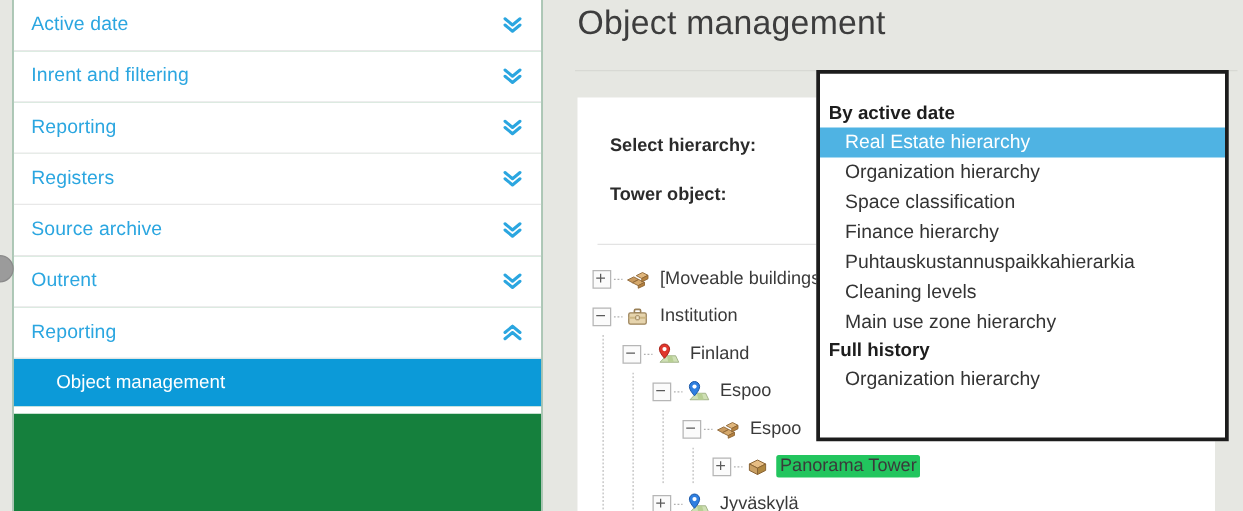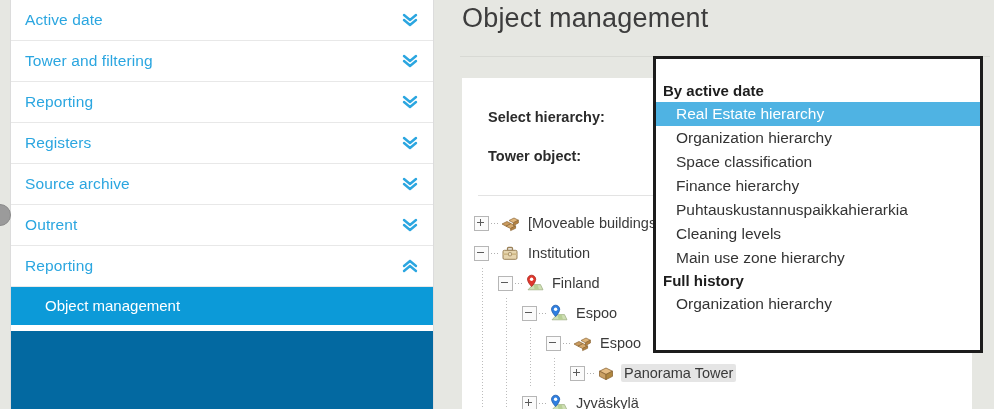--- a/index.html
+++ b/index.html
@@ -7,21 +7,21 @@
     width:994px;height:409px;overflow:hidden;
     background:#e6e7e2;
     font-family:"Liberation Sans", sans-serif;
     -webkit-font-smoothing:antialiased;
   }
   #root{position:relative;width:994px;height:409px;}
 
   
   .nav-panel{
     position:absolute;left:10px;top:-1px;width:424px;height:411px;
-    background:#0369a1;
+    background:#15803d;
     border:1px solid #dcdcdc;
     box-sizing:border-box;
     overflow:hidden;
   }
   .nav-row{
     position:relative;
     height:40px;
     display:flex;align-items:center;
     border-bottom:1px solid #e8e8e8;
     padding-left:14px;padding-right:14px;
@@ -110,21 +110,21 @@
     content:"";position:absolute;left:2px;top:5px;width:7px;height:1px;background:#5a5a5a;
   }
   .expander.plus:after{
     content:"";position:absolute;left:5px;top:2px;width:1px;height:7px;background:#5a5a5a;
   }
   .dots{width:7px;height:1px;flex:none;margin-right:2px;
         background-image:linear-gradient(to right,#b0b0b0 50%,transparent 50%);
         background-size:3px 1px;background-repeat:repeat-x;}
   .ticon{width:20px;height:20px;flex:none;margin-right:5px;position:relative;}
   .tlabel{padding:1px 3px;border-radius:2px;}
-  .tlabel.sel{background:#e5e5e5;}
+  .tlabel.sel{background:#22c55e;}
   .vline{
     position:absolute;width:1px;top:0;height:30px;
     background-image:linear-gradient(to bottom,#bdbdbd 50%,transparent 50%);
     background-size:1px 3px;background-repeat:repeat-y;
   }
 
   
   .dropdown{
     position:absolute;left:653px;top:56px;width:330px;height:297px;
     background:#ffffff;
@@ -155,21 +155,21 @@
     <div id="nav-rows">
         <div class="nav-row">
           <span class="nav-label">Active date</span>
           <span class="chev">
             <svg width="18" height="18" viewBox="0 0 18 18" fill="none" stroke="#2ba6e0" stroke-width="2.4" stroke-linecap="round">
               <path d="M3 4 L9 9 M15 4 L9 9 M3 9 L9 14 M15 9 L9 14"></path>
             </svg>
           </span>
         </div>
         <div class="nav-row">
-          <span class="nav-label">Tower and filtering</span>
+          <span class="nav-label">Inrent and filtering</span>
           <span class="chev">
             <svg width="18" height="18" viewBox="0 0 18 18" fill="none" stroke="#2ba6e0" stroke-width="2.4" stroke-linecap="round">
               <path d="M3 4 L9 9 M15 4 L9 9 M3 9 L9 14 M15 9 L9 14"></path>
             </svg>
           </span>
         </div>
         <div class="nav-row">
           <span class="nav-label">Reporting</span>
           <span class="chev">
             <svg width="18" height="18" viewBox="0 0 18 18" fill="none" stroke="#2ba6e0" stroke-width="2.4" stroke-linecap="round">

